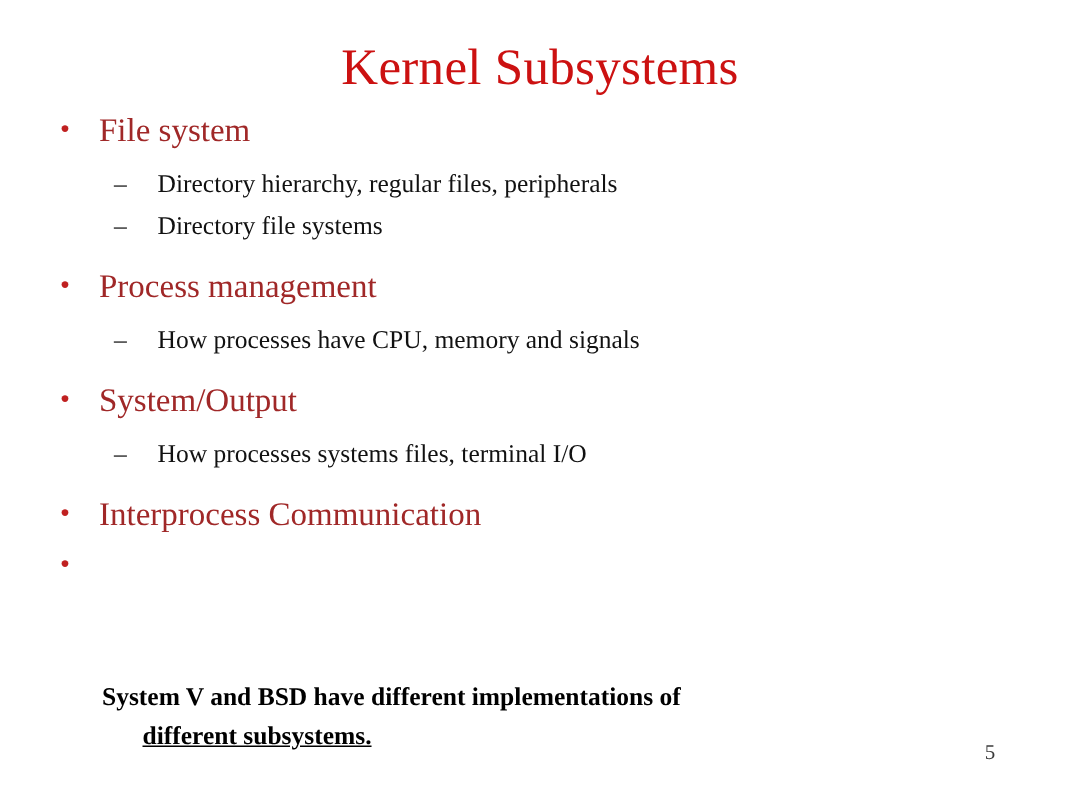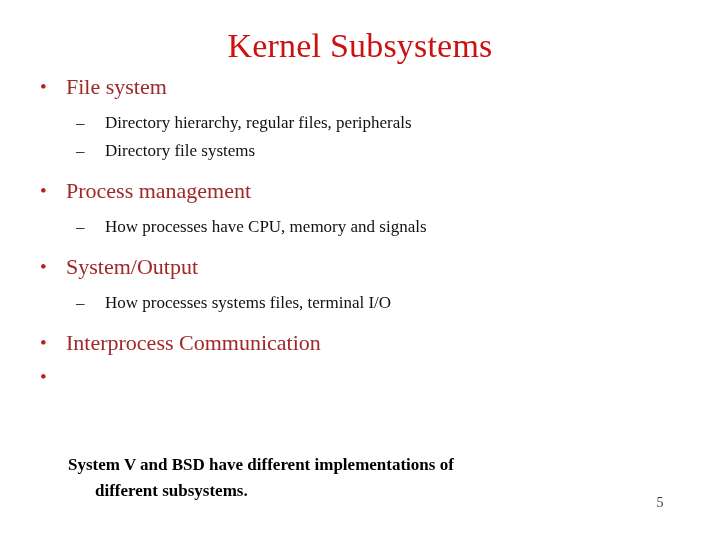--- a/index.html
+++ b/index.html
@@ -101,20 +101,21 @@
     font-size: 17px;
     line-height: 26px;
     font-weight: bold;
     color: #000000;
     text-indent: 0;
     margin-left: 30px;
   }
   #footer-note .ln2 {
     display: block;
     padding-left: 27px;
+    text-decoration: underline;
   }
 
   
   #page-number {
     position: absolute;
     left: 648px;
     top: 494px;
     width: 24px;
     text-align: center;
     font-size: 14px;

